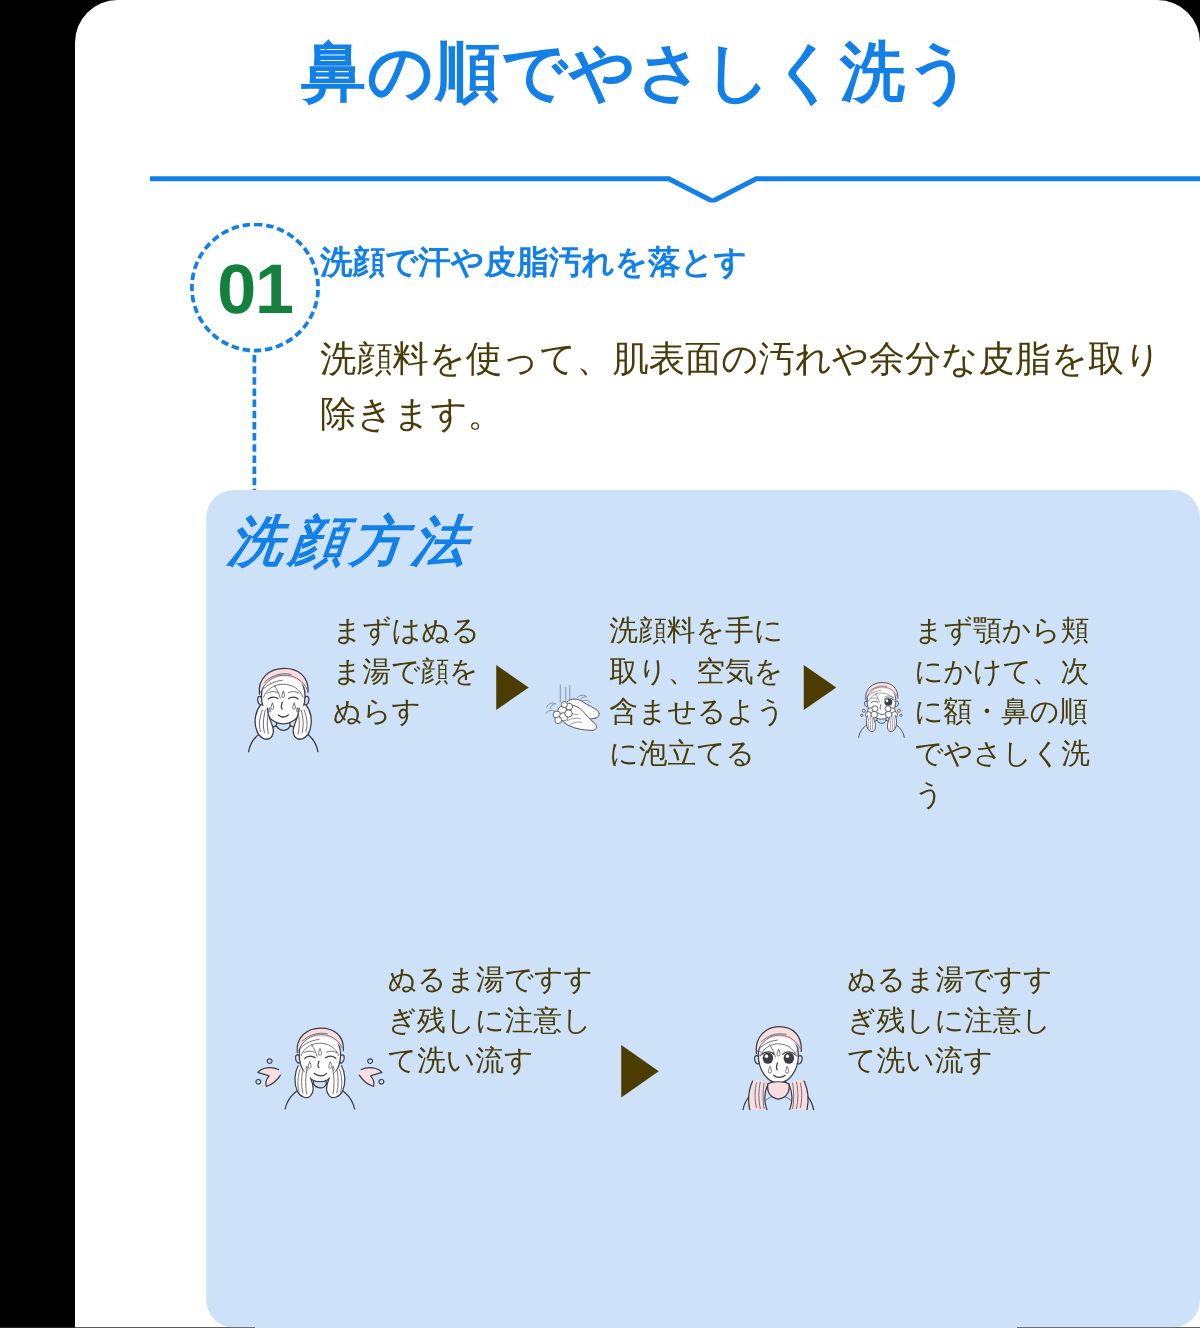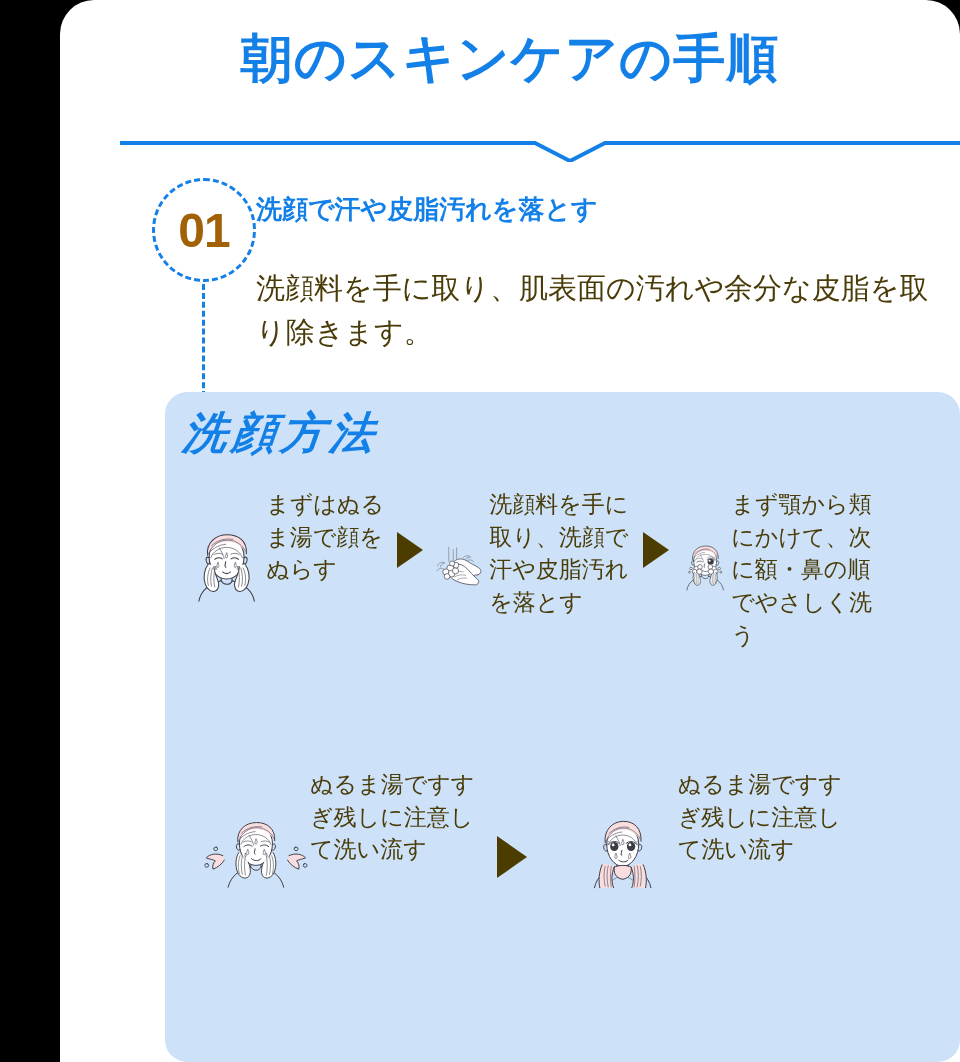--- a/index.html
+++ b/index.html
@@ -74,23 +74,23 @@
     border: 3px dashed #1380e8;
     border-radius: 50%;
     box-sizing: border-box;
   }
   #step-badge .num {
     position: absolute;
     inset: 0;
     display: flex;
     align-items: center;
     justify-content: center;
-    font-size: 48px;
+    font-size: 56px;
     font-weight: bold;
-    color: #a16207;
+    color: #15803d;
     letter-spacing: -1px;
   }
   #connector {
     position: absolute;
     left: 142px;
     top: 284px;
     width: 0;
     height: 122px;
     border-left: 3px dashed #1380e8;
   }
@@ -139,21 +139,21 @@
     transform: skewX(-6deg);
   }
 
   
   .row {
     position: absolute;
     display: flex;
     align-items: flex-start;
   }
   #row1 { left: 0px; top: 90px; width: 795px; }
-  #row2 { left: 0px; top: 370px; width: 795px; }
+  #row2 { left: 0px; top: 370px; width: 795px; font-family: Liberation Serif, serif; }
 
   .step-cell {
     display: flex;
     flex-direction: row;
     align-items: flex-start;
   }
   .illus {
     display: block;
   }
   .caption {
@@ -179,37 +179,37 @@
   .foam { fill: #ffffff; stroke: #3c3c46; stroke-width: 2.4; stroke-linejoin: round; }
 </style>
 </head>
 <body>
 
 <div id="page">
 
   <div id="card">
 
     <div id="title-area">
-      <div id="title-text">朝のスキンケアの手順</div>
+      <div id="title-text">鼻の順でやさしく洗う</div>
     </div>
 
     <div id="divider">
       <svg width="900" height="34" viewBox="0 0 900 34">
         <path d="M0 15 L415 15 L450 33 L485 15 L900 15" fill="none" stroke="#1380e8" stroke-width="4" stroke-linejoin="miter" stroke-linecap="square"></path>
       </svg>
     </div>
 
     <div id="step-badge">
       <div class="ellipse"></div>
       <div class="num">01</div>
     </div>
     <div id="connector"></div>
 
     <div id="step-heading">洗顔で汗や皮脂汚れを落とす</div>
-    <div id="step-desc">洗顔料を手に取り、肌表面の汚れや余分な皮脂を取り除きます。</div>
+    <div id="step-desc">洗顔料を使って、肌表面の汚れや余分な皮脂を取り除きます。</div>
 
     <div id="method-panel">
 
       <div id="method-title">洗顔方法</div>
 
       <div class="row" id="row1">
 
         <div class="step-cell" style="width:200px; margin-left:22px;">
           <svg class="illus" width="200" height="172" viewBox="0 0 200 172">
             <g transform="translate(12,2)">
@@ -292,21 +292,21 @@
 
               <circle class="foam" cx="52" cy="84" r="13"></circle>
               <circle class="foam" cx="36" cy="96" r="11"></circle>
               <circle class="foam" cx="56" cy="102" r="12"></circle>
               <circle class="foam" cx="40" cy="112" r="10"></circle>
               <circle class="foam" cx="70" cy="92" r="11"></circle>
               <circle class="foam" cx="72" cy="72" r="10"></circle>
               <circle class="foam" cx="58" cy="66" r="9"></circle>
             </g>
           </svg>
-          <div class="caption">洗顔料を手に取り、洗顔で汗や皮脂汚れを落とす</div>
+          <div class="caption">洗顔料を手に取り、空気を含ませるように泡立てる</div>
         </div>
 
         <div class="arrow-cell" style="width:46px; height:172px;">
           <svg class="arrow" width="30" height="40" viewBox="0 0 30 40" style="margin-top:48px;">
             <path d="M2 2 L28 20 L2 38 Z" fill="#4d3c00"></path>
           </svg>
         </div>
 
         <div class="step-cell" style="width:205px;">
           <svg class="illus" width="200" height="172" viewBox="0 0 200 172">

